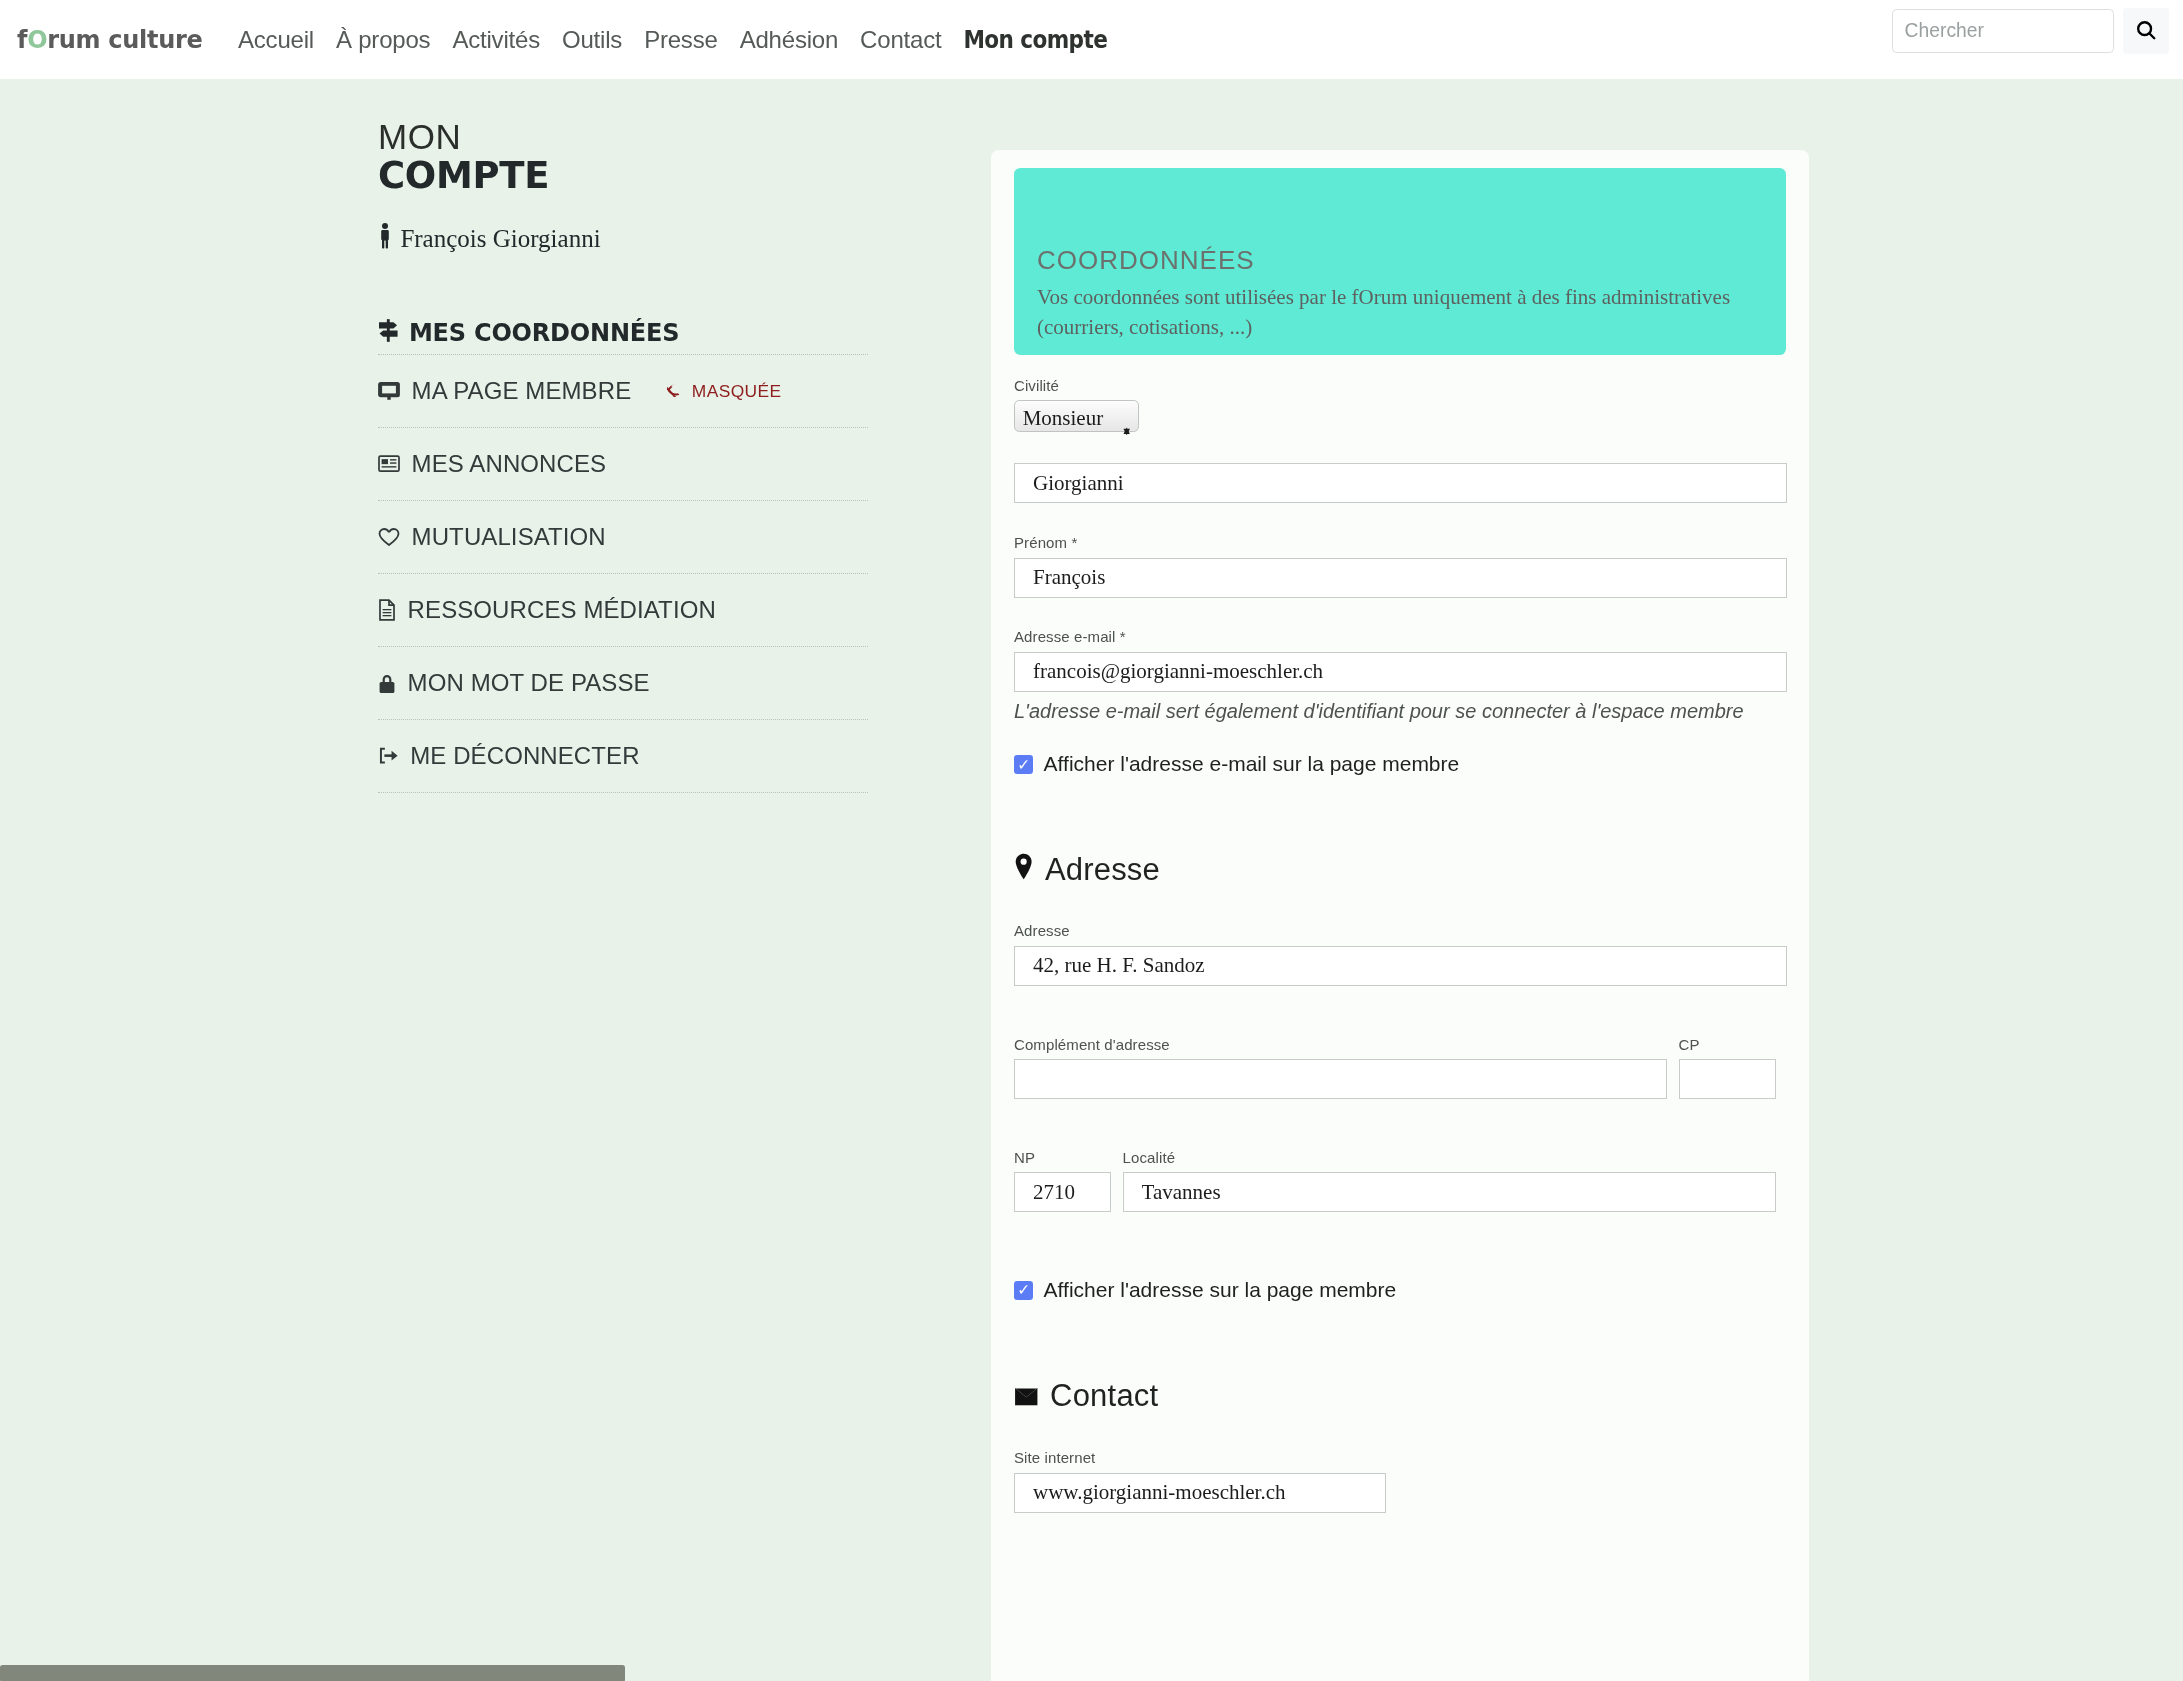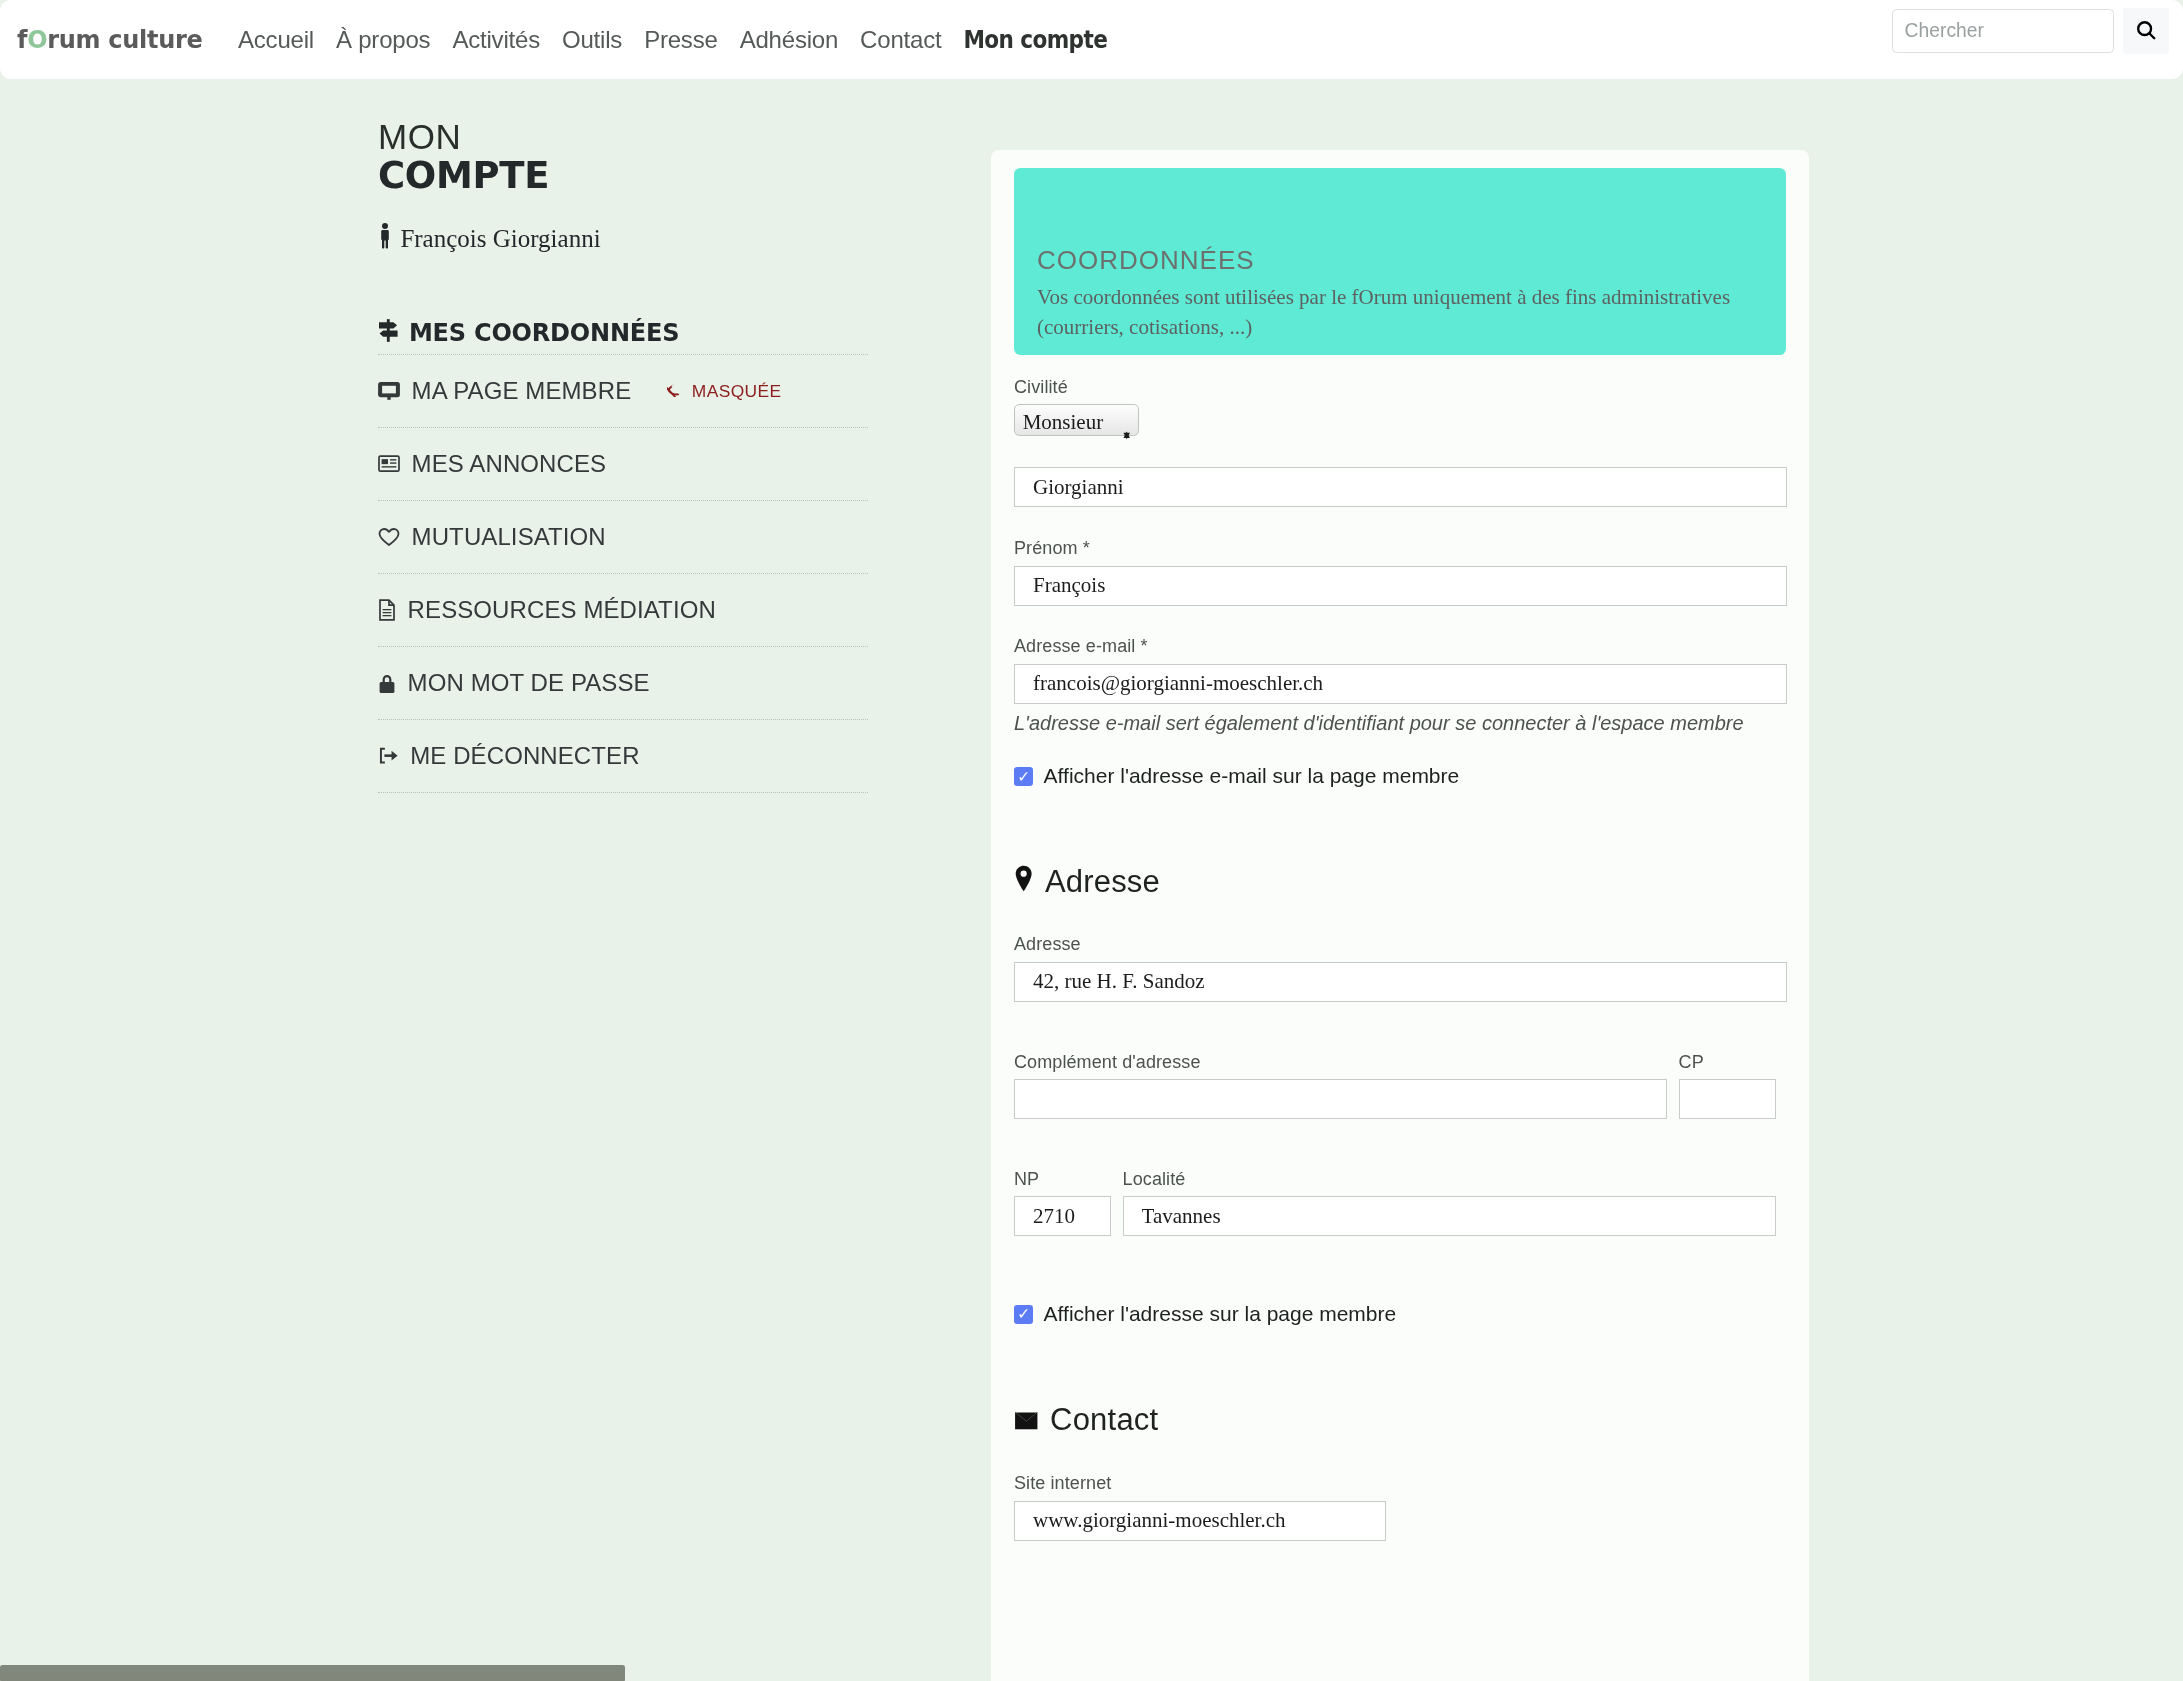--- a/index.html
+++ b/index.html
@@ -9,21 +9,21 @@
     font-family: "Liberation Sans", sans-serif;
     overflow: hidden;
     position: relative;
   }
 
   
   .site-header {
     position: absolute; top: 0; left: 0;
     width: 2183px; height: 79px;
     background: #ffffff;
-    display: flex; align-items: center; border-radius: 11px;
+    display: flex; align-items: center;
   }
   .brand {
     margin-left: 17px;
     font-size: 24px;
     font-weight: 800;
     letter-spacing: -0.3px;
     color: #5b5b5b;
     white-space: nowrap;
     font-family: "DejaVu Sans", sans-serif;
   }
@@ -144,21 +144,21 @@
   }
   .card-head p {
     position: absolute; left: 23px; top: 115px; width: 722px;
     font-size: 21px; color: #5d6260; line-height: 1.42;
     font-family: "Liberation Serif", serif;
   }
 
   .form { position: absolute; left: 23px; top: 227px; width: 773px; }
   .fld { margin-bottom: 3.9px; }
   .lbl {
-    font-size: 18px; color: #4c5250; margin-bottom: 6.4px;
+    font-size: 15px; color: #4c5250; margin-bottom: 6.4px;
     font-family: "Liberation Sans", sans-serif; font-stretch: condensed;
     letter-spacing: 0.1px;
   }
   .txt {
     width: 773px; height: 40px;
     border: 0.6px solid #c7ccc9;
     background: #ffffff;
     font-size: 21px; color: #1c1c1c;
     padding: 0 18px;
     font-family: "Liberation Serif", serif;

